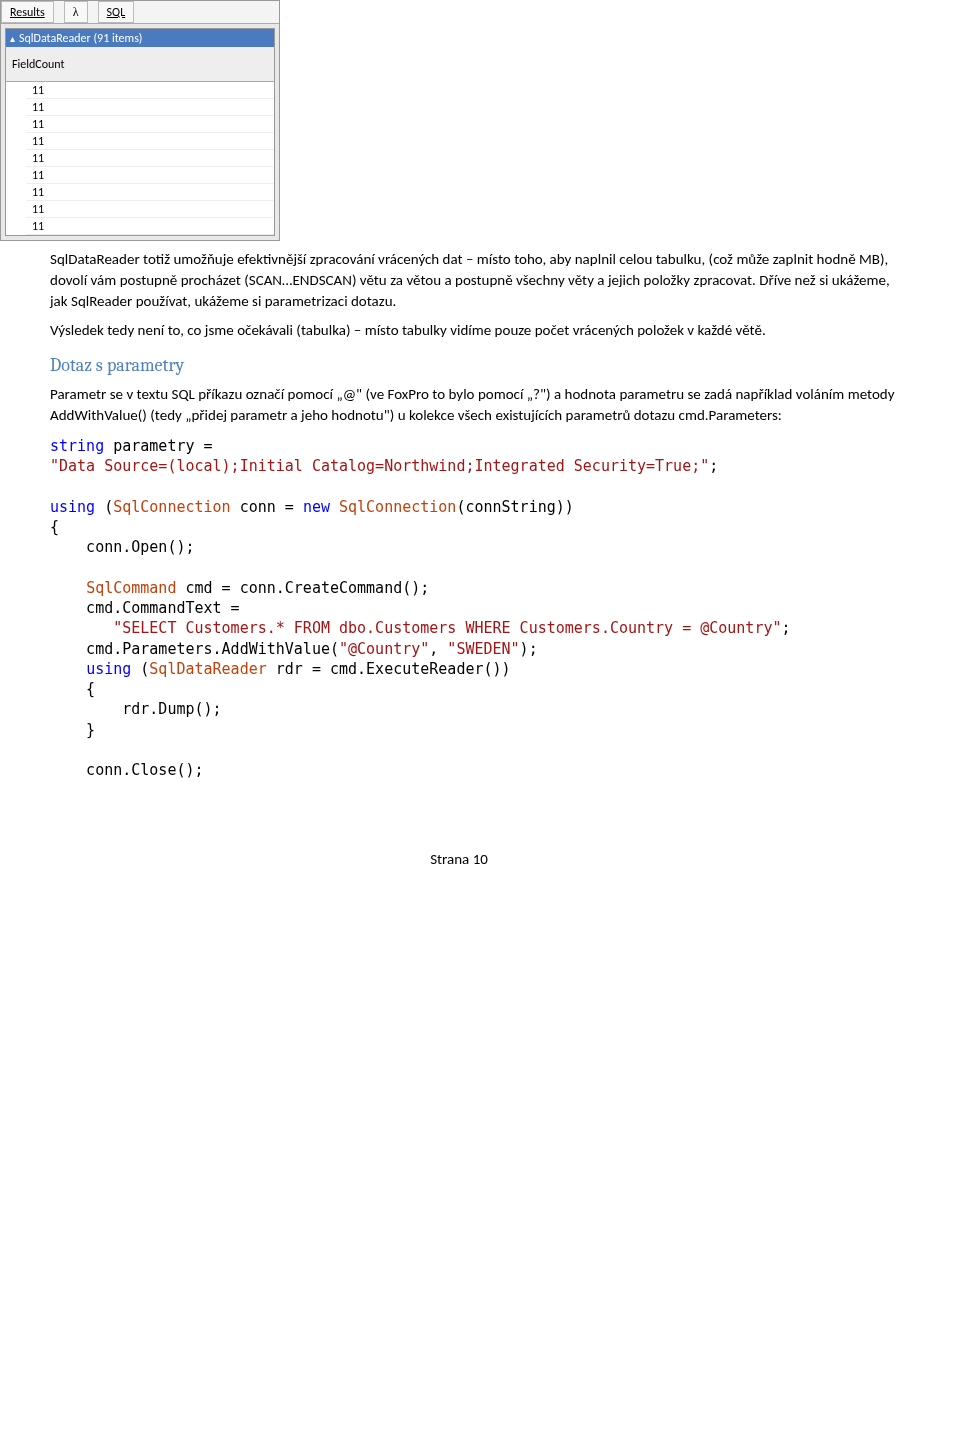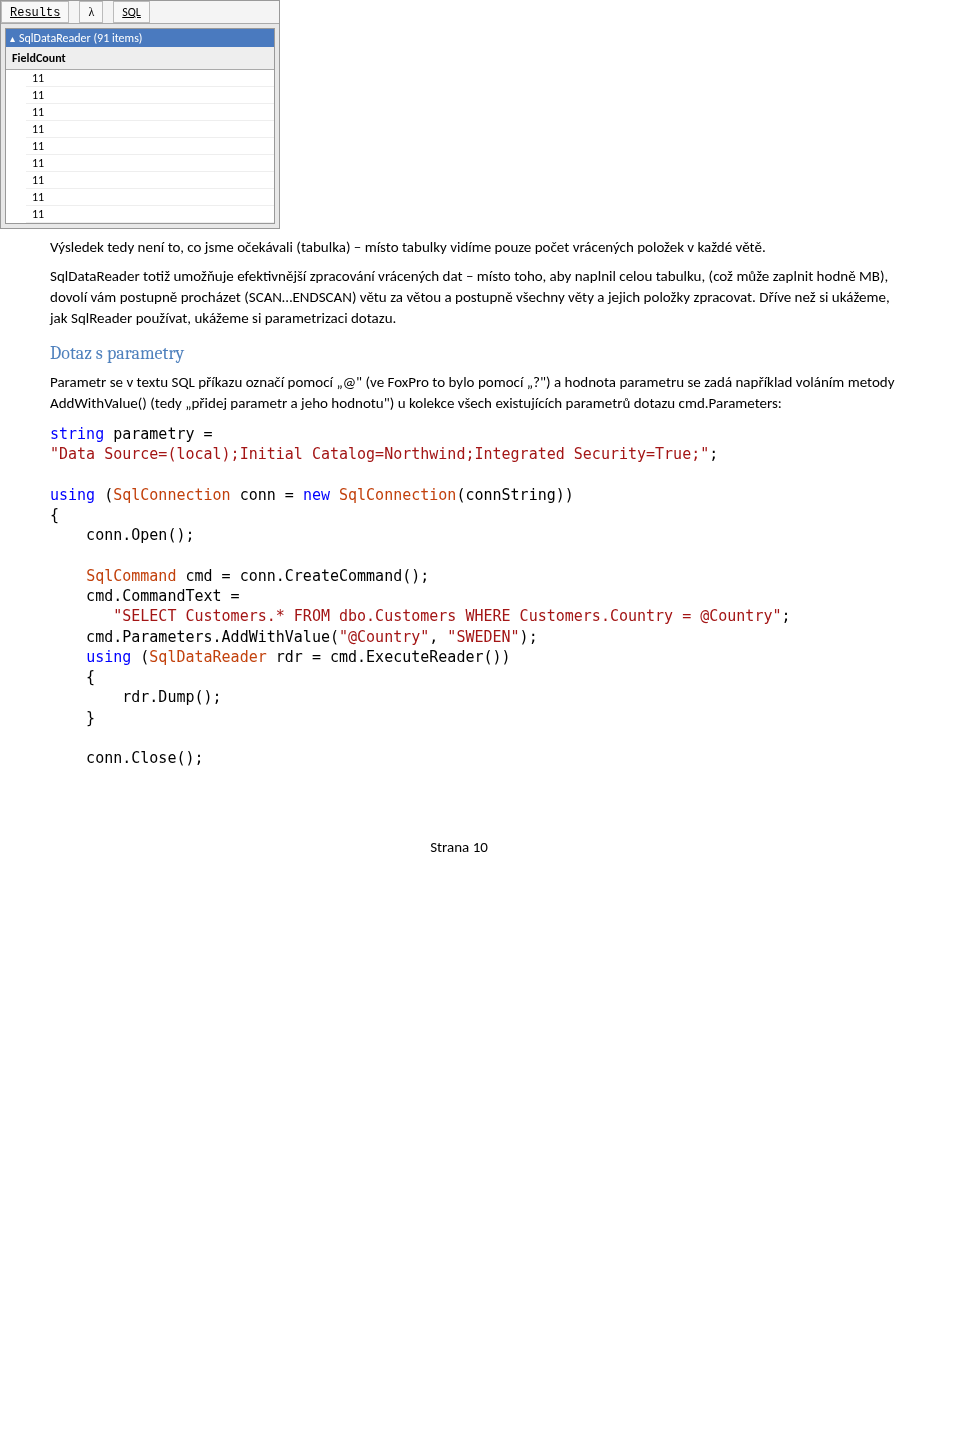--- a/index.html
+++ b/index.html
@@ -26,21 +26,21 @@
     font-size: 12px;
   }
   .tab {
     padding: 2px 8px;
     border: 1px solid #bbb;
     background: #f8f8f8;
     margin-right: 0;
     height: 16px;
     line-height: 16px;
   }
-  .tab u { text-decoration: underline; font-family: Liberation Mono, monospace; }
+  .tab u { text-decoration: underline; }
   .tab-gap { width: 10px; }
   .tab.lambda { font-family: serif; }
   .tab.sql { text-decoration: underline; }
   .client-area {
     background: #fff;
     border: 1px solid #999;
     margin: 4px;
     padding: 0;
   }
   .header-bar {
@@ -51,23 +51,23 @@
     display: flex;
     align-items: center;
     gap: 4px;
   }
   .header-bar .tri {
     font-size: 10px;
   }
   .col-header {
     background: #eee;
     border-bottom: 1px solid #aaa;
-    font-weight: bold;
+    font-weight: normal;
     font-size: 12px;
-    padding: 4px 6px;
+    padding: 10px 6px;
   }
   .data-row {
     font-size: 12px;
     padding: 1px 6px;
     border-bottom: 1px solid #eee;
     margin-left: 20px;
   }
   .content {
     padding: 0 50px 0 50px;
   }
@@ -123,22 +123,22 @@
         <div class="data-row">11</div>
         <div class="data-row">11</div>
         <div class="data-row">11</div>
         <div class="data-row">11</div>
         <div class="data-row">11</div>
       </div>
   </div>
 </div>
 
 <div class="content">
+  <p>SqlDataReader totiž umožňuje efektivnější zpracování vrácených dat – místo toho, aby naplnil celou tabulku, (což může zaplnit hodně MB), dovolí vám postupně procházet (SCAN…ENDSCAN) větu za větou a postupně všechny věty a jejich položky zpracovat. Dříve než si ukážeme, jak SqlReader používat, ukážeme si parametrizaci dotazu.</p>
   <p>Výsledek tedy není to, co jsme očekávali (tabulka) – místo tabulky vidíme pouze počet vrácených položek v každé větě.</p>
-  <p>SqlDataReader totiž umožňuje efektivnější zpracování vrácených dat – místo toho, aby naplnil celou tabulku, (což může zaplnit hodně MB), dovolí vám postupně procházet (SCAN…ENDSCAN) větu za větou a postupně všechny věty a jejich položky zpracovat. Dříve než si ukážeme, jak SqlReader používat, ukážeme si parametrizaci dotazu.</p>
   <h3 class="subhead">Dotaz s parametry</h3>
   <p>Parametr se v textu SQL příkazu označí pomocí „@" (ve FoxPro to bylo pomocí „?") a hodnota parametru se zadá například voláním metody AddWithValue() (tedy „přidej parametr a jeho hodnotu") u kolekce všech existujících parametrů dotazu cmd.Parameters:</p>
 
   <pre class="code"><span class="kw">string</span><span> parametry =</span>
 <span class="str">"Data Source=(local);Initial Catalog=Northwind;Integrated Security=True;"</span><span>;</span>
 
 <span class="kw">using</span><span> (</span><span class="type">SqlConnection</span><span> conn = </span><span class="kw">new</span><span> </span><span class="type">SqlConnection</span><span>(connString))</span>
 <span>{</span>
 <span>    conn.Open();</span>
 

